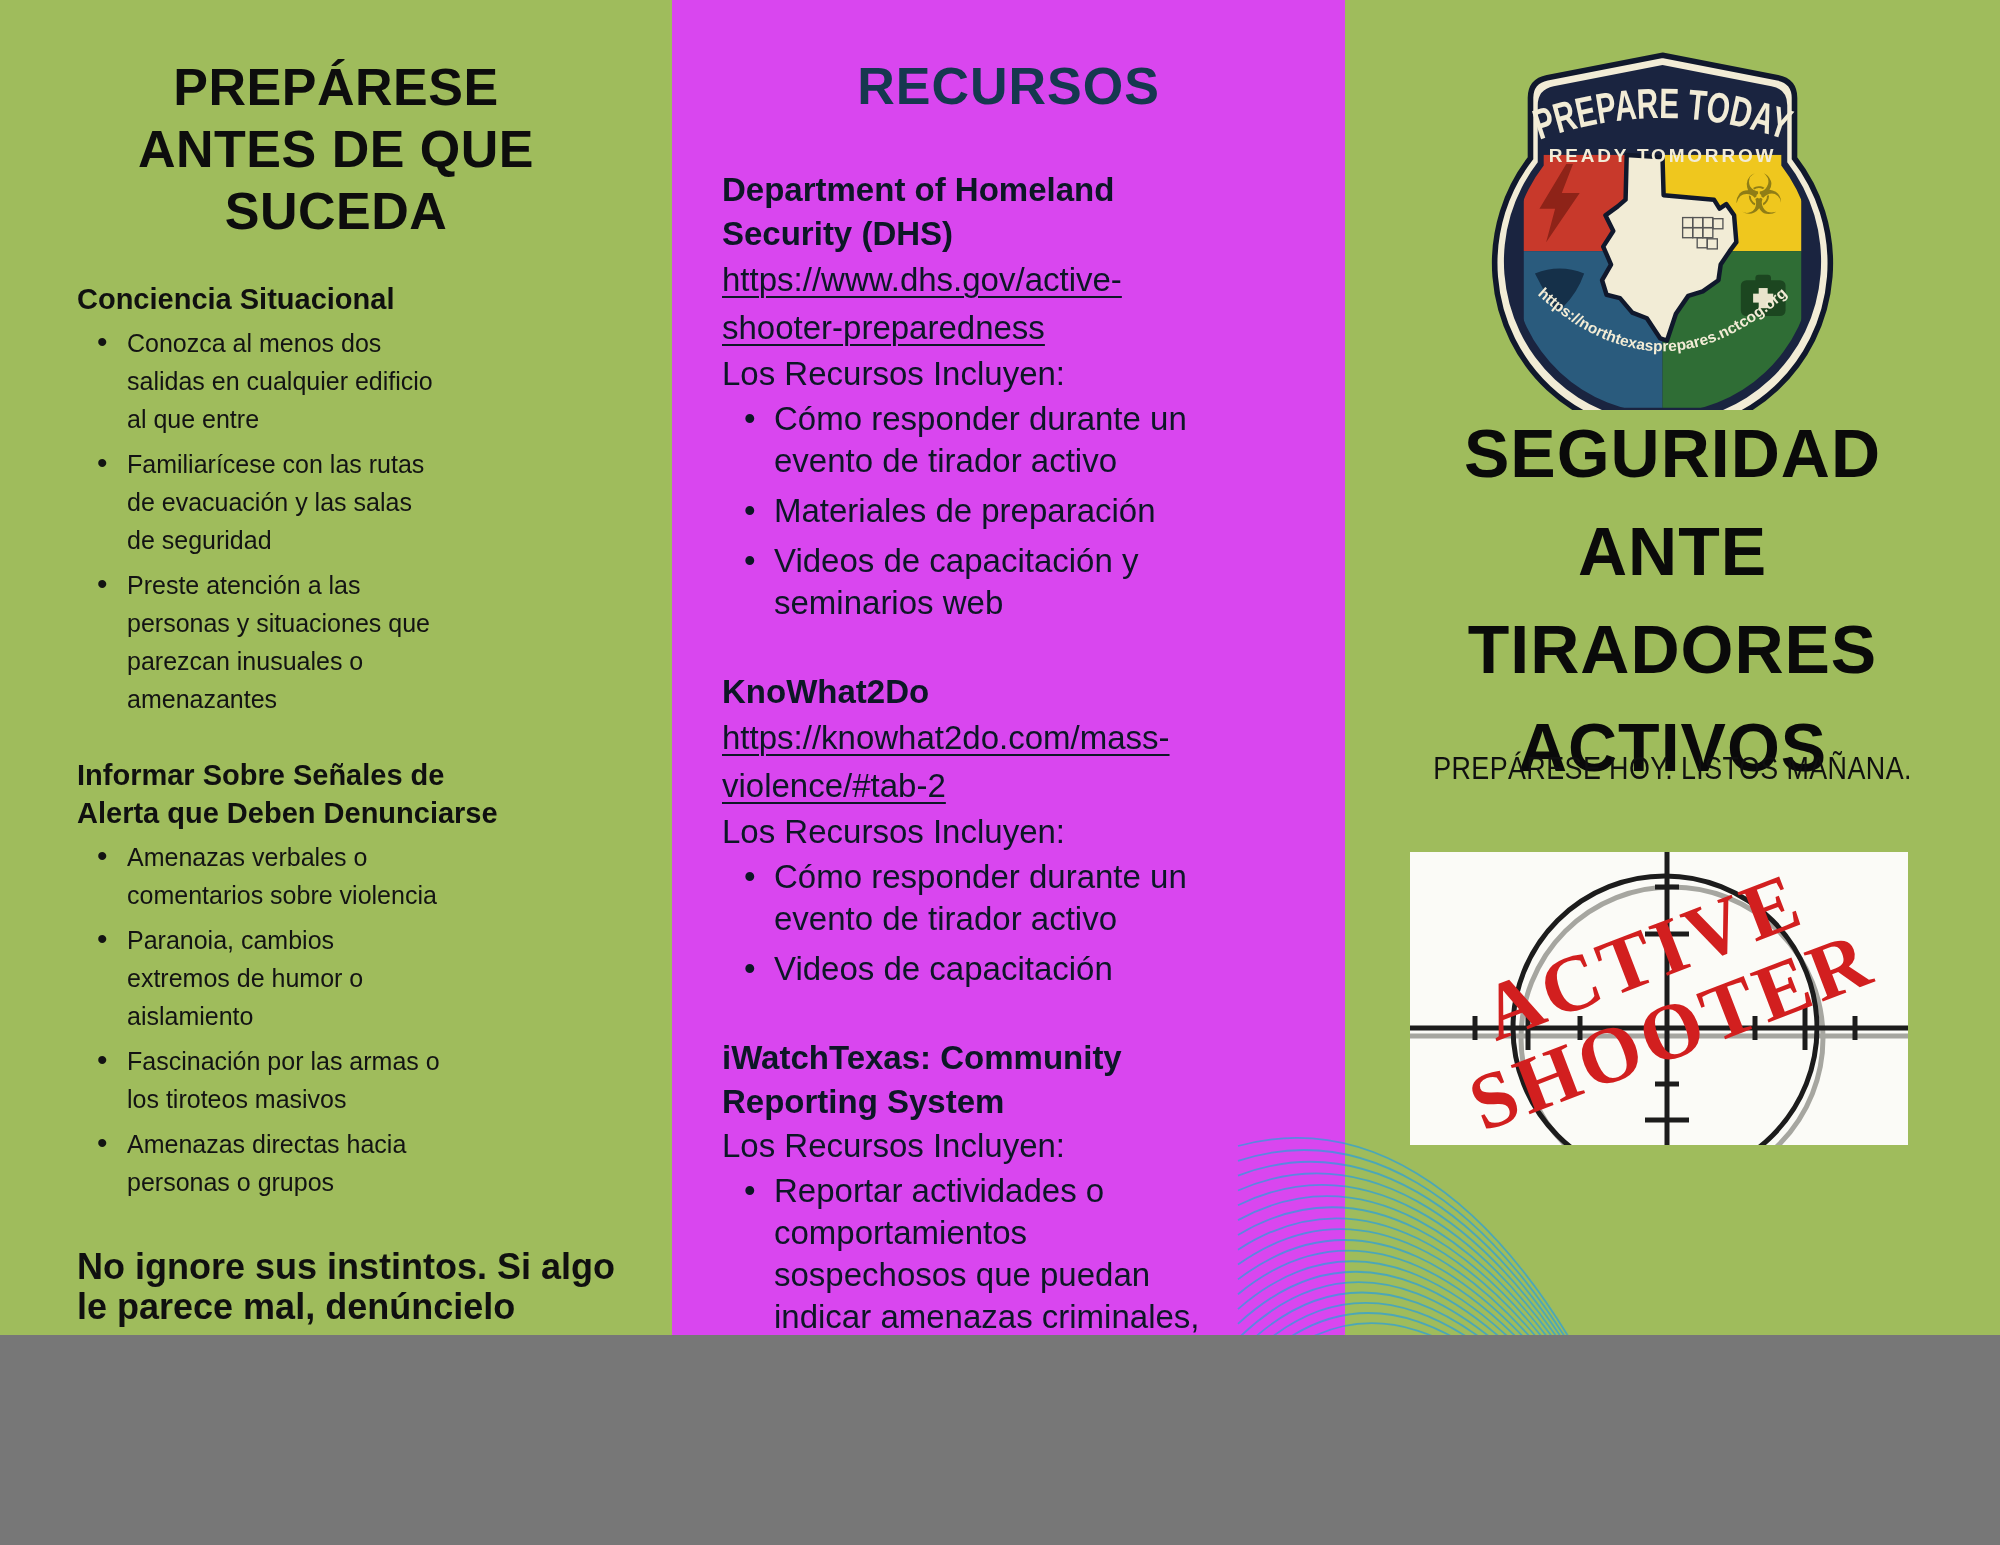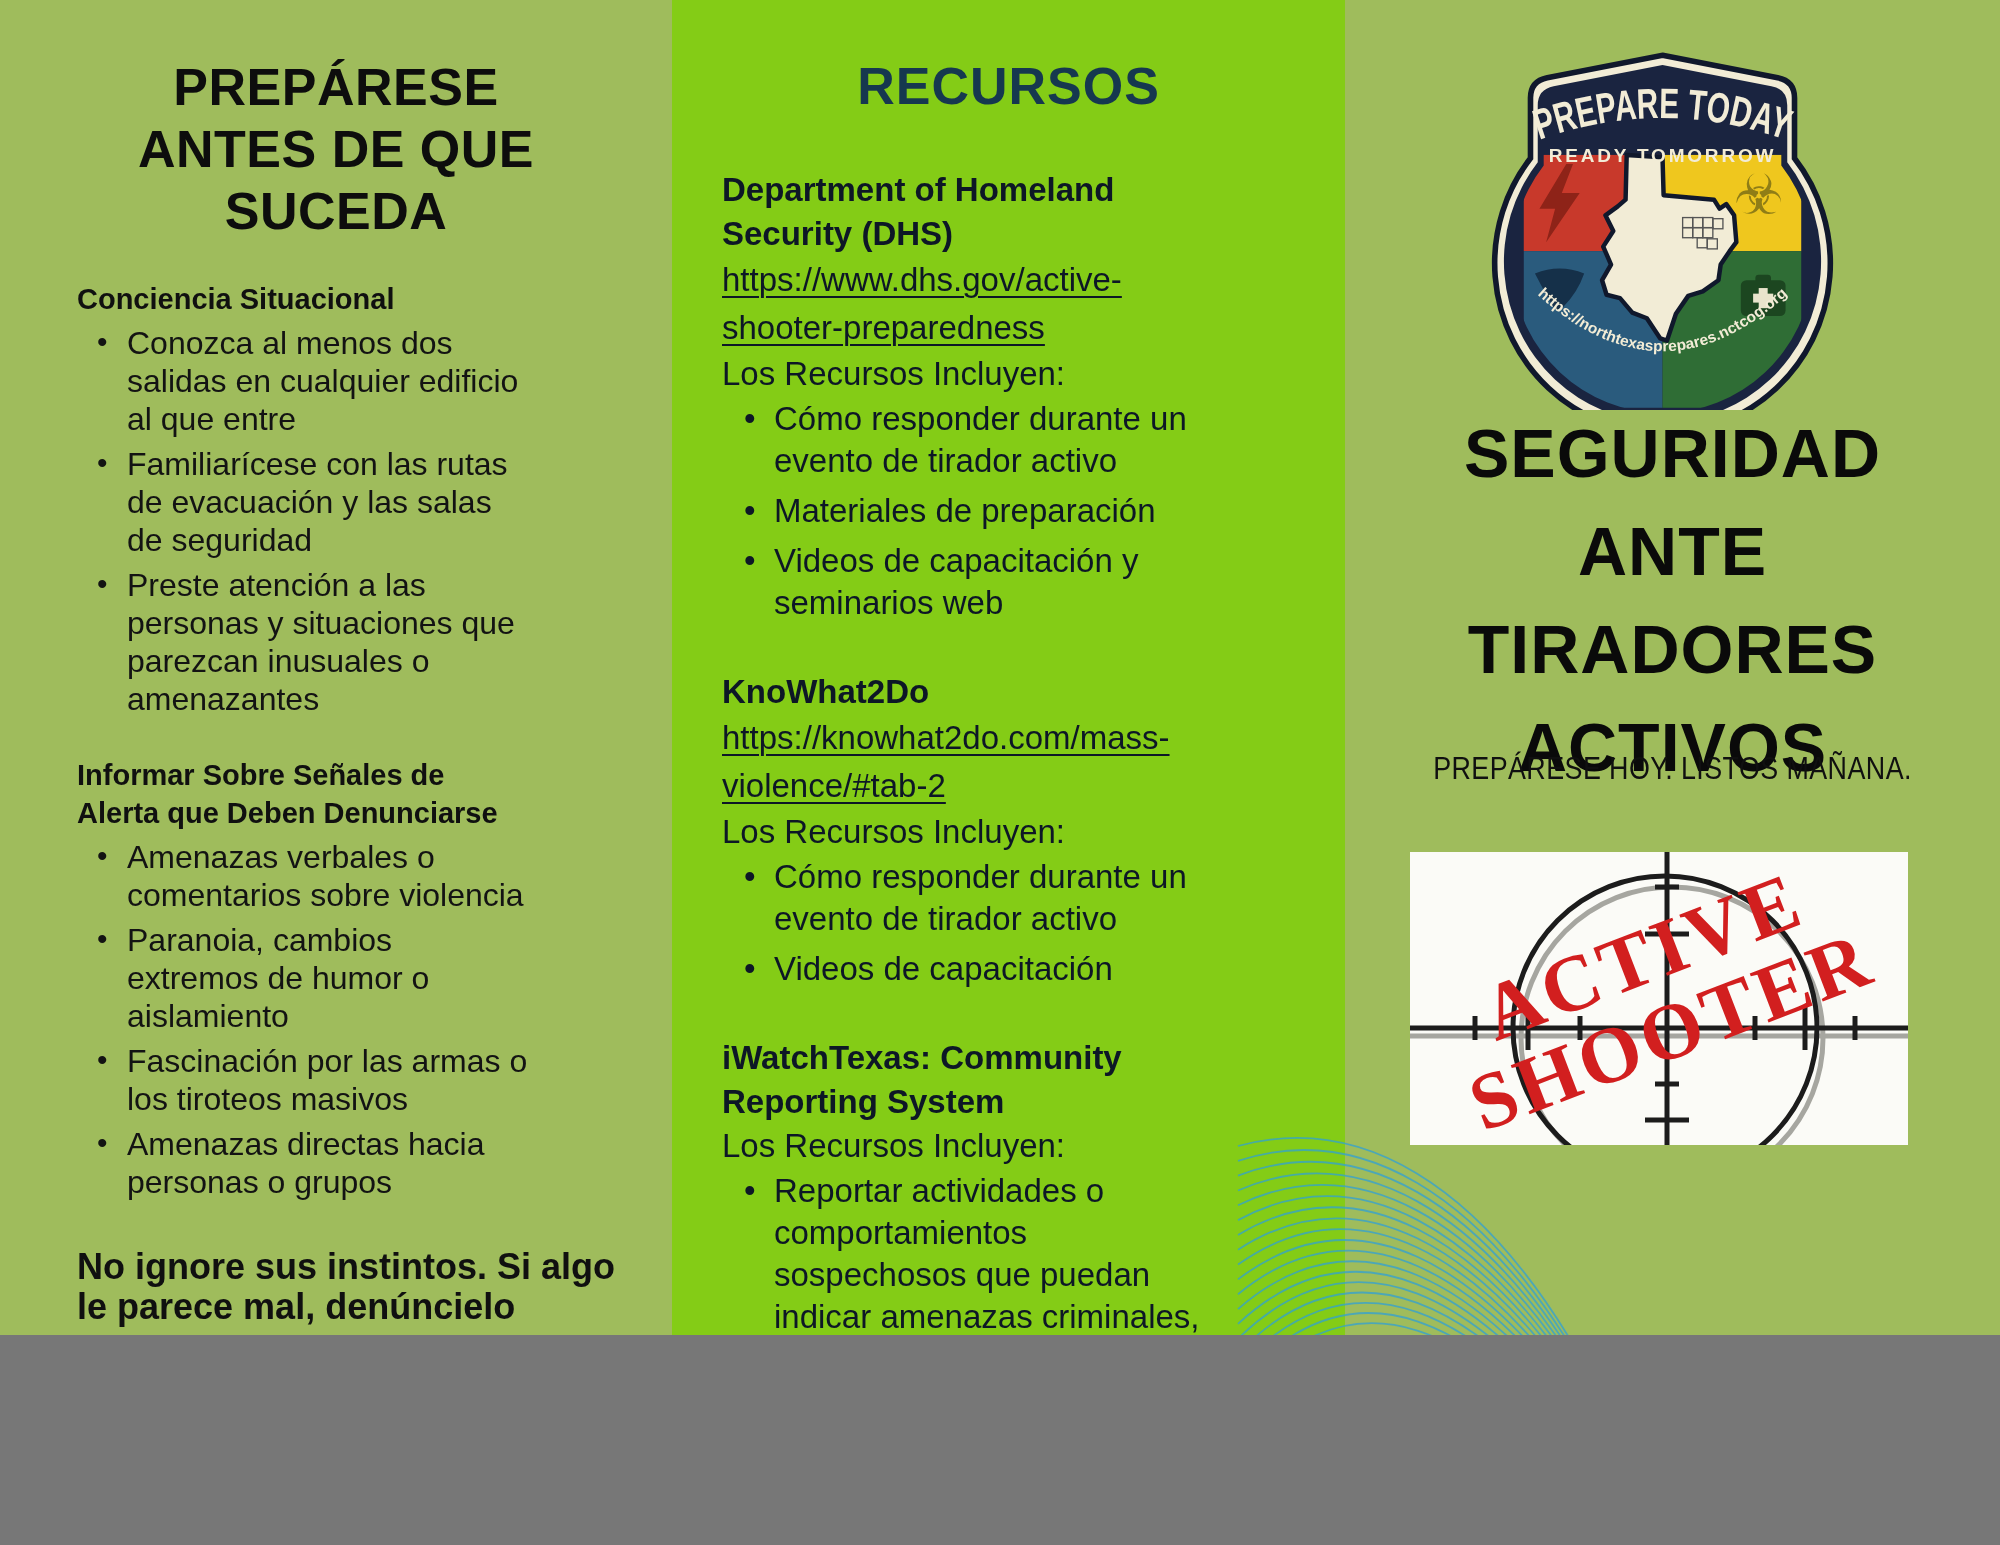--- a/index.html
+++ b/index.html
@@ -3,37 +3,37 @@
 <meta charset="utf-8">
 <style>
   html,body{margin:0;padding:0;background:#777;}
   #stage{
     position:relative; width:2000px; height:1335px; overflow:hidden;
     font-family:"Liberation Sans","DejaVu Sans",sans-serif;
     background:#9FBC5C;
   }
   .panel{position:absolute; top:0; height:1545px; box-sizing:border-box;}
   .panel.left{left:0; width:672px; background:#9FBC5C; color:#131313;}
-  .panel.mid{left:672px; width:673px; background:#84cc16; color:#0D1726;}
+  .panel.mid{left:672px; width:673px; background:#d946ef; color:#0D1726;}
   .panel.right{left:1345px; width:655px; background:#9FBC5C; color:#0b0b0b;}
 
   
   .l-title{
     margin:56px 30px 0 30px; text-align:center;
     font-size:52px; line-height:62px; font-weight:bold; letter-spacing:.5px;
     white-space:pre-line; color:#0d0d0d;
   }
   .l-body{padding:0 23px 0 77px;}
   .l-h{
     font-size:29px; line-height:38px; font-weight:bold;
     margin:38px 0 6px 0; white-space:pre-line; color:#101010;
   }
   .blist{list-style:none; margin:0; padding:0 0 0 50px;}
   .blist li{
-    position:relative; font-size:32px; line-height:38px; margin:0 0 7px 0;
+    position:relative; font-size:25px; line-height:38px; margin:0 0 7px 0;
     white-space:pre-line;
   }
   .blist li::before{
     content:"\2022"; position:absolute; left:-30px; top:-1px; font-size:30px;
   }
   .l-note{
     font-size:36px; line-height:40px; font-weight:bold; margin:46px 0 0 0;
     white-space:pre-line; color:#101010;
   }
 

